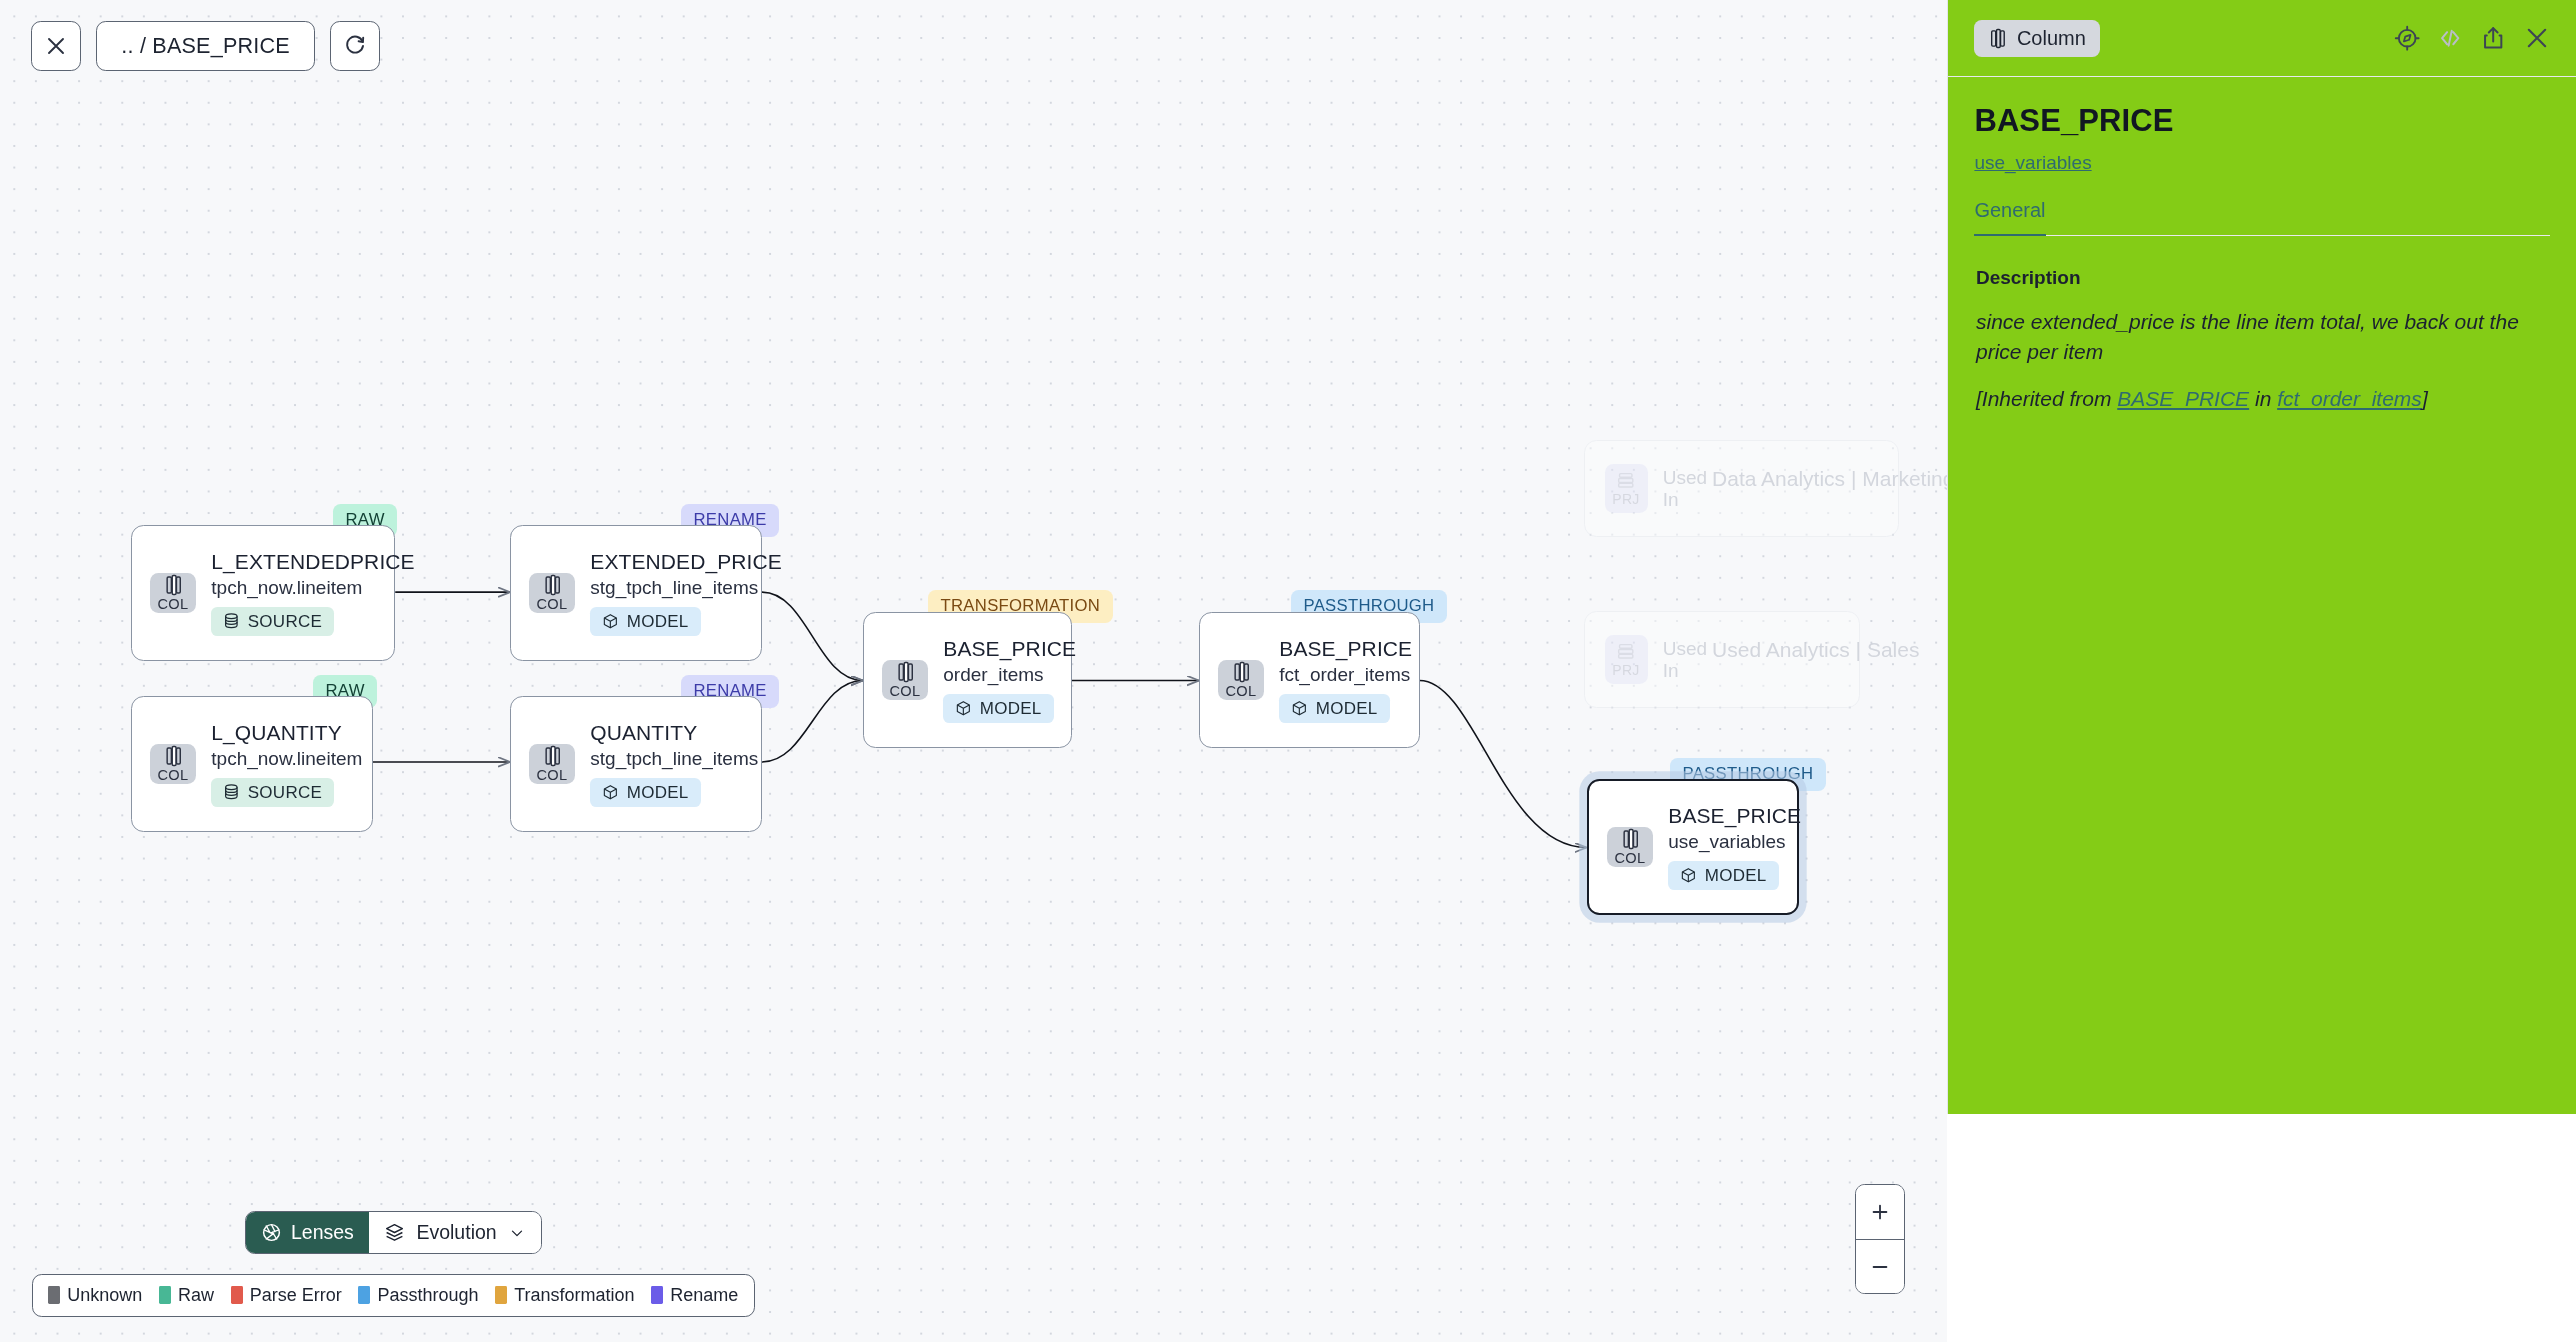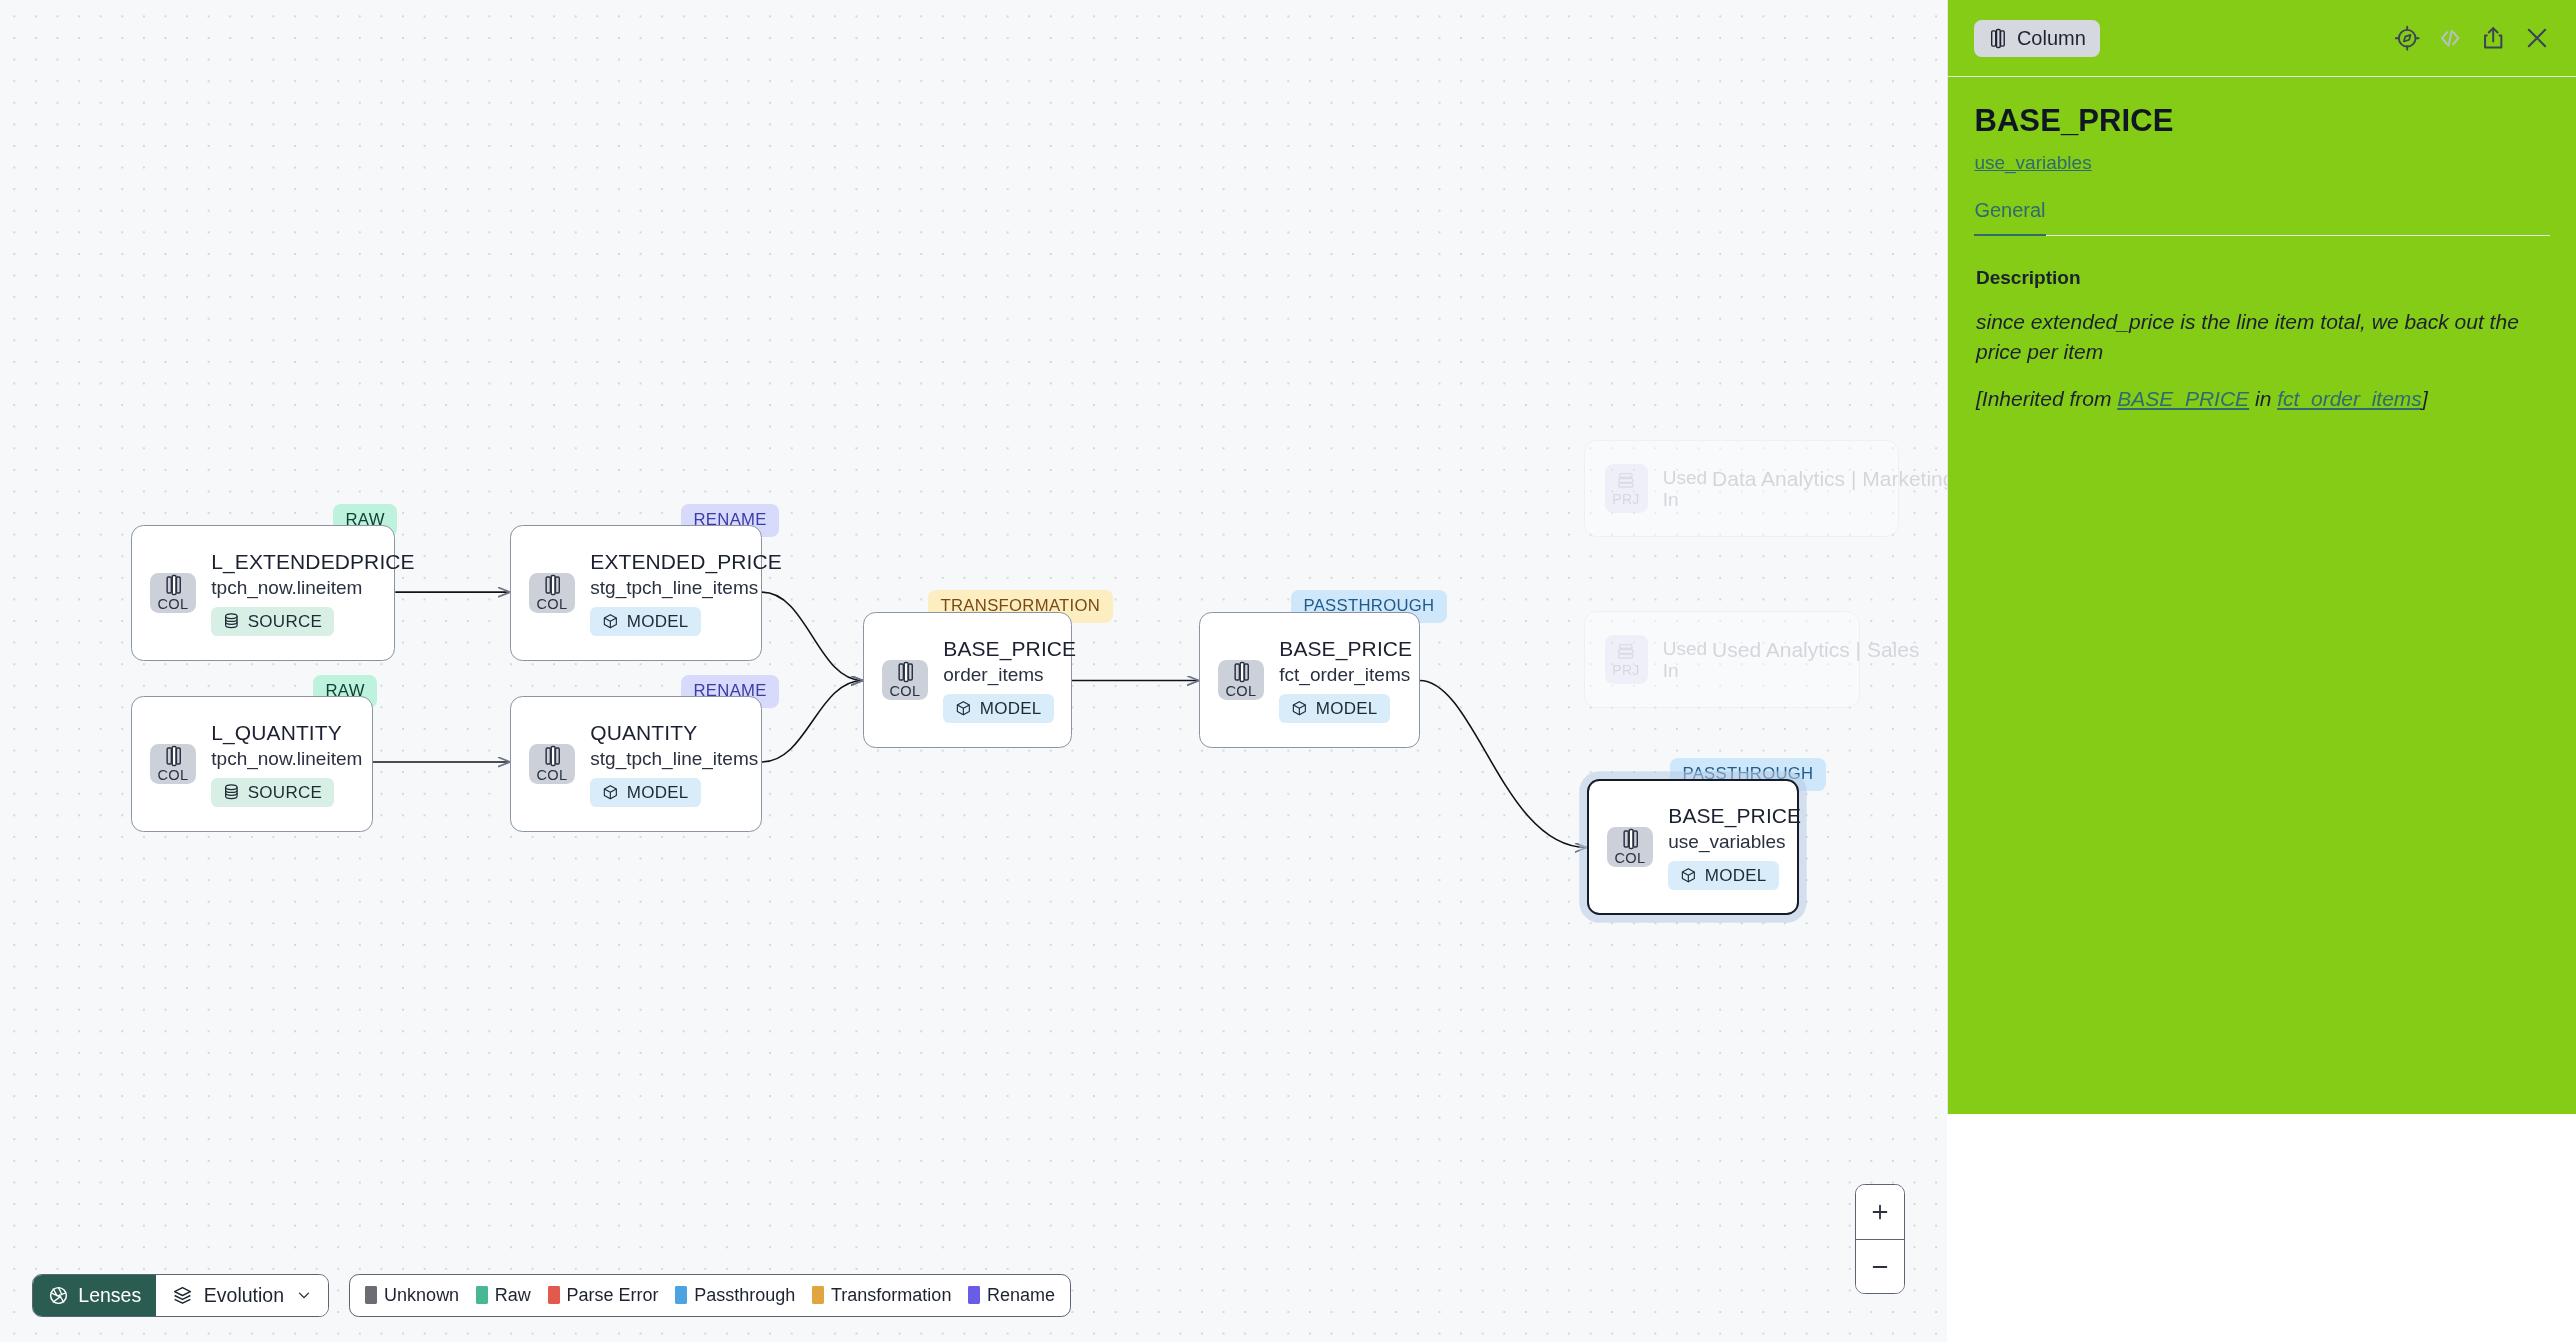--- a/index.html
+++ b/index.html
@@ -106,21 +106,21 @@
     width:50px; background:#fff; border:1.2px solid #5b6472; border-radius:9.7px;
     overflow:hidden;
   }
   .zoom-controls .zbtn {
     height:54px; display:flex; align-items:center; justify-content:center;
     font-size:28px; color:#2b3140; cursor:pointer; background:#fff;
   }
   .zoom-controls .zbtn + .zbtn { border-top:1.2px solid #5b6472; }
 
   
-  .bottom-bar { position:absolute; left:32px; bottom:26.4px; display:flex; align-items:center; gap:19.5px; z-index:40; }
+  .bottom-bar { position:absolute; left:32px; bottom:26.4px; display:flex; align-items:center; gap:19.5px; z-index:40;flex-direction:column; }
   .lenses-group {
     display:flex; align-items:stretch; border:1.1px solid #5b6472; border-radius:9.7px; overflow:hidden; height:43px;
   }
   .lenses-btn {
     background:#2a5c51; color:#fff; display:flex; align-items:center; gap:9px;
     padding:0 15.3px; font-size:19.5px; cursor:pointer;
   }
   .evolution-btn {
     background:#fff; color:#1d2330; display:flex; align-items:center; gap:11px;
     padding:0 15.3px; font-size:19.5px; cursor:pointer;
@@ -184,20 +184,36 @@
       <g fill="none" stroke="#10131a" stroke-width="2.3" marker-end="url(#arrow)">
         <path d="M568,851 L733,851"></path>
         <path d="M535,1095 L733,1095"></path>
         <path d="M1095,851 C1160,851 1175,978 1240,978"></path>
         <path d="M1095,1095 C1160,1095 1175,978 1240,978"></path>
         <path d="M1540,978 L1723,978"></path>
         <path d="M2040,978 C2120,978 2160,1218 2280,1218"></path>
       </g>
     </svg>
 
+    <div class="top-controls">
+      <div class="ctl-btn ctl-square">
+        <svg width="24" height="24" viewBox="0 0 24 24">
+          <path d="M5 5 L19 19 M19 5 L5 19" stroke="#2b3140" stroke-width="1.9" fill="none" stroke-linecap="round"></path>
+        </svg>
+      </div>
+      <div class="ctl-btn ctl-breadcrumb">
+        <span>.. / BASE_PRICE</span>
+      </div>
+      <div class="ctl-btn ctl-square">
+        <svg width="24" height="24" viewBox="0 0 24 24">
+          <path d="M19.5 7.5 A8 8 0 1 0 20 12" stroke="#2b3140" stroke-width="1.9" fill="none" stroke-linecap="round"></path>
+          <path d="M20.2 3.6 L19.9 8.1 L15.6 7.2" stroke="#2b3140" stroke-width="1.9" fill="none" stroke-linecap="round" stroke-linejoin="round"></path>
+        </svg>
+      </div>
+    </div>
 
     <div class="type-badge badge-raw" style="left:333px; top:504px;"><span>RAW</span></div>
     <div class="type-badge badge-rename" style="left:681px; top:504px;"><span>RENAME</span></div>
     <div class="type-badge badge-raw" style="left:313px; top:675px;"><span>RAW</span></div>
     <div class="type-badge badge-rename" style="left:681px; top:675px;"><span>RENAME</span></div>
     <div class="type-badge badge-transformation" style="left:928px; top:590px;"><span>TRANSFORMATION</span></div>
     <div class="type-badge badge-passthrough" style="left:1291px; top:590px;"><span>PASSTHROUGH</span></div>
     <div class="type-badge badge-passthrough" style="left:1670px; top:758px;"><span>PASSTHROUGH</span></div>
 
     <div class="node" style="left:131px; top:525px; width:264px; height:136px;">

